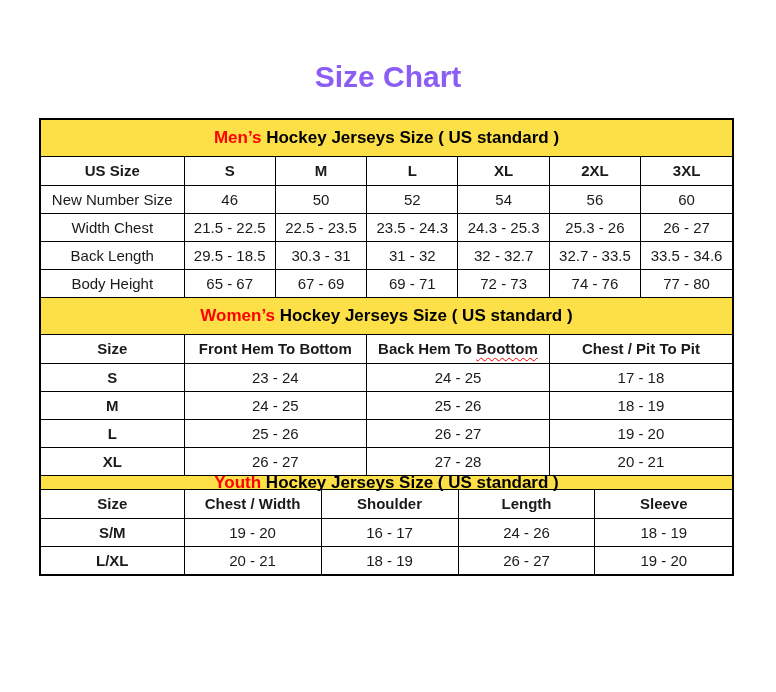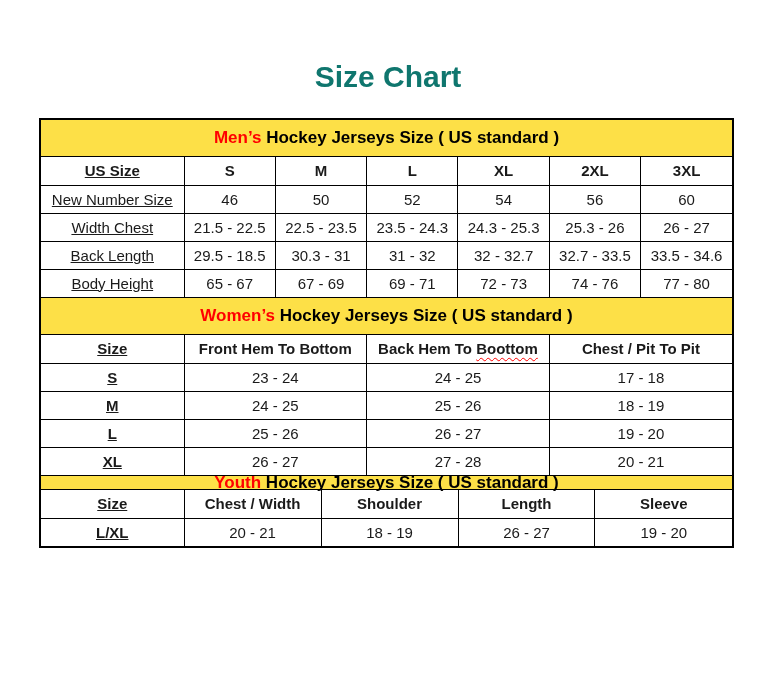--- a/index.html
+++ b/index.html
@@ -9,21 +9,21 @@
     font-family: "Liberation Sans", sans-serif;
     color: #1a1a1a;
     overflow: hidden;
   }
   .page-title {
     margin-top: 60px;
     margin-bottom: 24px;
     text-align: center;
     font-size: 30px;
     font-weight: bold;
-    color: #0f766e;
+    color: #8b5cf6;
     letter-spacing: 0px;
   }
   .tables-wrap {
     margin-left: 39px;
     width: 695px;
     border: 2px solid #000;
   }
   .section + .section { border-top: 1px solid #000; }
   .section-header {
     background: #fde047;
@@ -45,21 +45,21 @@
     table-layout: fixed;
   }
   th, td {
     border: 1px solid #000;
     height: 28px;
     text-align: center;
     vertical-align: middle;
     font-size: 15px;
     padding: 0 2px;
   }
-  table tr th:first-child, table tr td:first-child { border-left: none; text-decoration: underline; }
+  table tr th:first-child, table tr td:first-child { border-left: none; }
   table tr th:last-child, table tr td:last-child { border-right: none; }
   table tr:first-child th { border-top: none; }
   table tr:last-child td { border-bottom: none; }
   th { font-weight: bold; }
   td { font-weight: normal; }
   td.bold-label { font-weight: bold; }
   .spellcheck {
     text-decoration: underline;
     text-decoration-style: wavy;
     text-decoration-color: #ff0000;
@@ -204,20 +204,27 @@
           <tr>
             <th>Size</th>
             <th>Chest / Width</th>
             <th>Shoulder</th>
             <th>Length</th>
             <th>Sleeve</th>
           </tr>
         </thead>
         <tbody>
           <tr>
+            <td class="bold-label">S/M</td>
+            <td>19 - 20</td>
+            <td>16 - 17</td>
+            <td>24 - 26</td>
+            <td>18 - 19</td>
+          </tr>
+          <tr>
             <td class="bold-label">L/XL</td>
             <td>20 - 21</td>
             <td>18 - 19</td>
             <td>26 - 27</td>
             <td>19 - 20</td>
           </tr>
         </tbody>
       </table>
     </section>
   </div>

